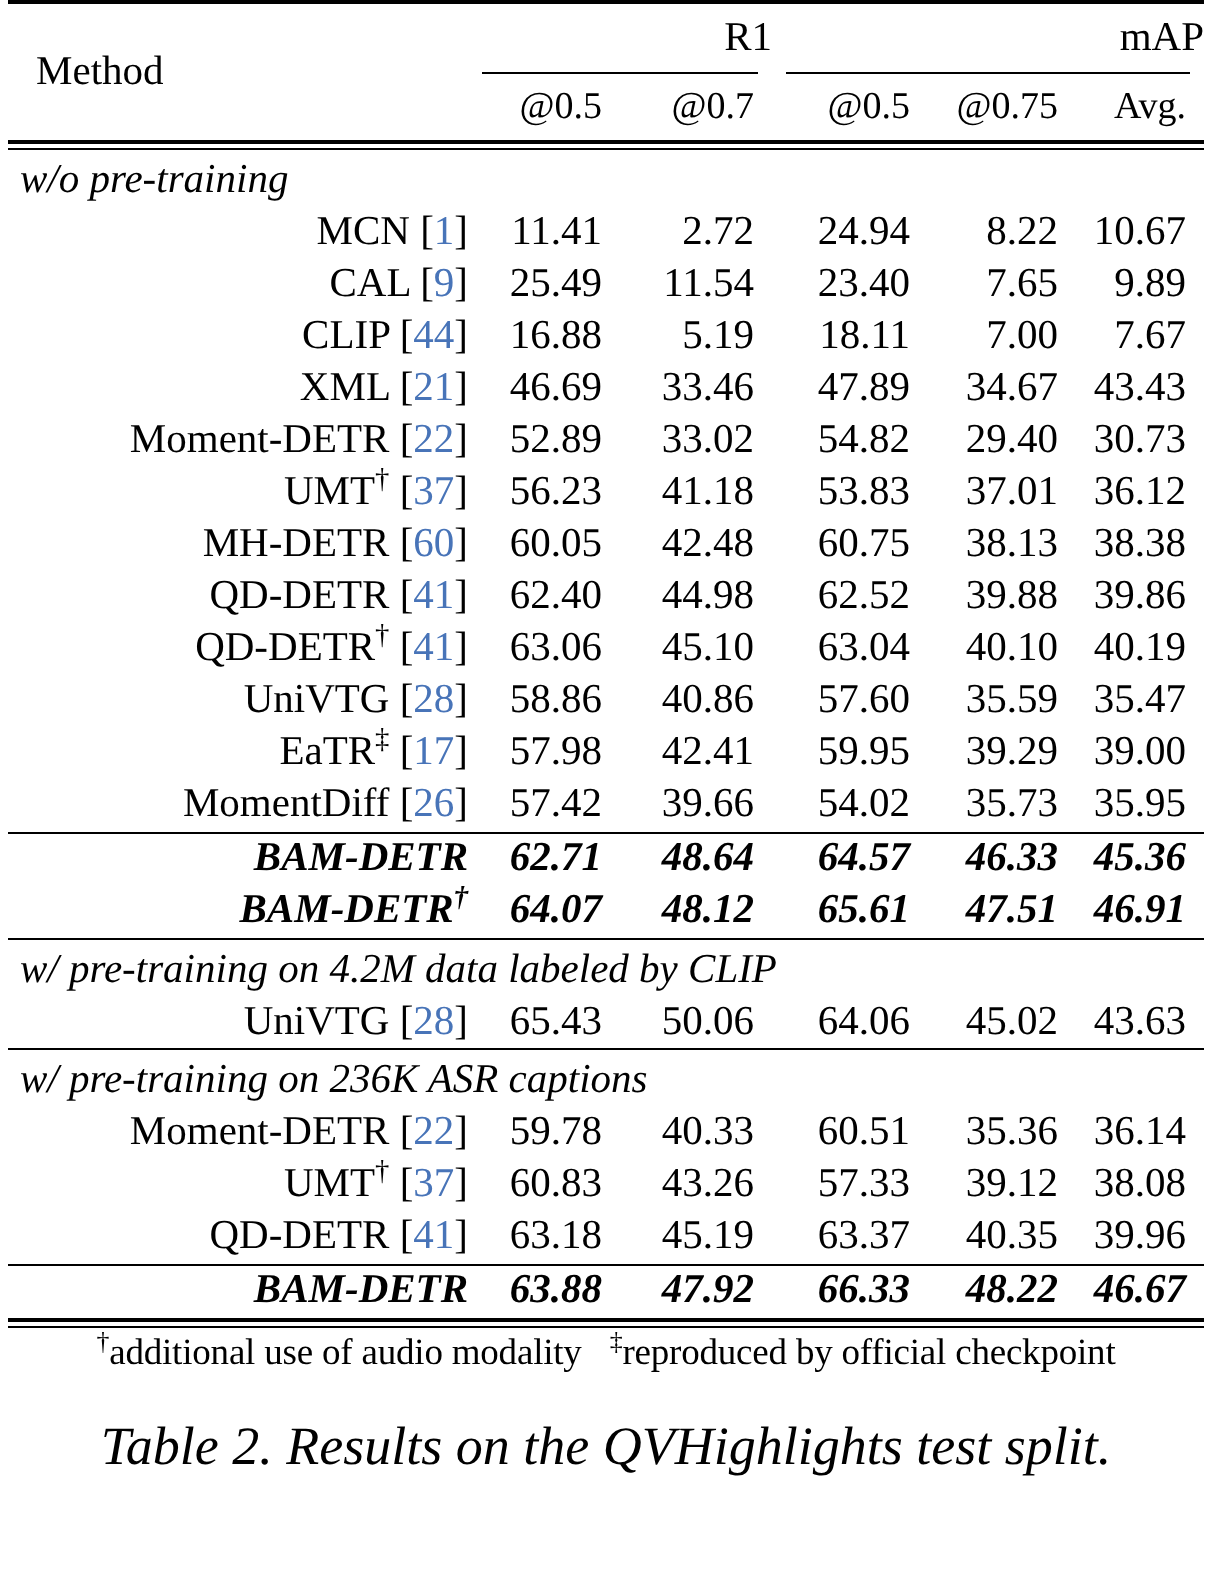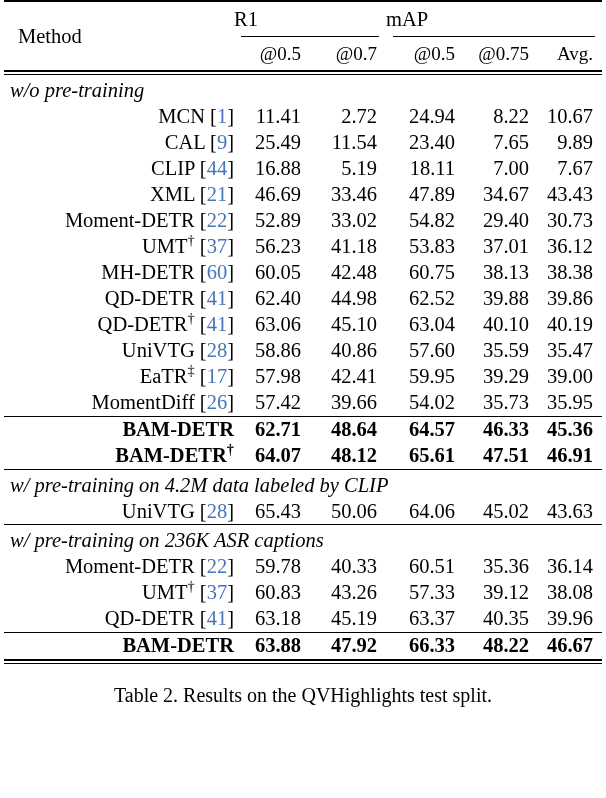--- a/index.html
+++ b/index.html
@@ -72,21 +72,21 @@
     border-top: 1.1px solid #000;
     margin: 0 7px;
   }
 
   
   th {
     font-weight: normal;
     padding: 0;
   }
   .th-group {
-    text-align: left;
+    text-align: right;
     padding: 6px 0 2px 0;
     font-size: 20.5px;
   }
   .th-method {
     text-align: left;
     vertical-align: middle;
     padding-left: 14px;
     font-size: 20.5px;
   }
   .th-sub {
@@ -103,20 +103,21 @@
     font-size: 20.5px;
   }
   td.num {
     text-align: right;
     padding: 1.5px 9px 1.5px 0;
     font-size: 20.5px;
     white-space: nowrap;
   }
   tr.bold td.num, tr.bold td.method {
     font-weight: bold;
+    font-style: italic;
   }
 
   td.section {
     text-align: left;
     padding: 4px 0 1.5px 6px;
     font-style: italic;
     white-space: nowrap;
     font-size: 20.5px;
   }
 
@@ -132,22 +133,23 @@
     font-size: 18.5px;
     text-align: center;
     white-space: nowrap;
     padding-top: 3px;
     letter-spacing: -0.1px;
   }
   .footnotes .fn-sep { display: inline-block; width: 14px; }
 
   .caption {
     text-align: center;
-    font-size: 20px;
+    font-size: 27px;
     padding-top: 20px;
+    font-style: italic;
   }
 </style>
 </head>
 <body>
 
 <div class="page">
 
   <table class="results">
     <colgroup>
       <col class="c-method">
@@ -372,16 +374,19 @@
         </tr>
         <tr class="rule-gap">
           <td colspan="6"></td>
         </tr>
         <tr class="rule-thin">
           <td colspan="6"></td>
         </tr>
       </tbody>
   </table>
 
+  <div class="footnotes">
+    <span><sup class="dag">†</sup></span><span>additional use of audio modality</span><span class="fn-sep"></span><span><sup class="dag">‡</sup></span><span>reproduced by official checkpoint</span>
+  </div>
 
   <div class="caption">Table 2. Results on the QVHighlights test split.</div>
 
 </div>
 
 </body></html>

